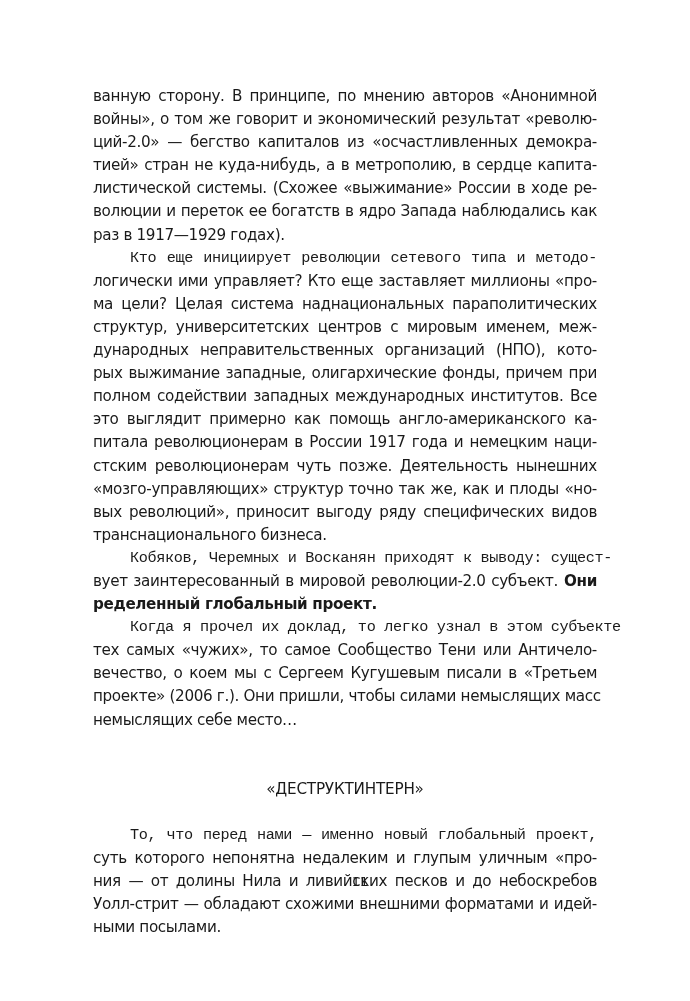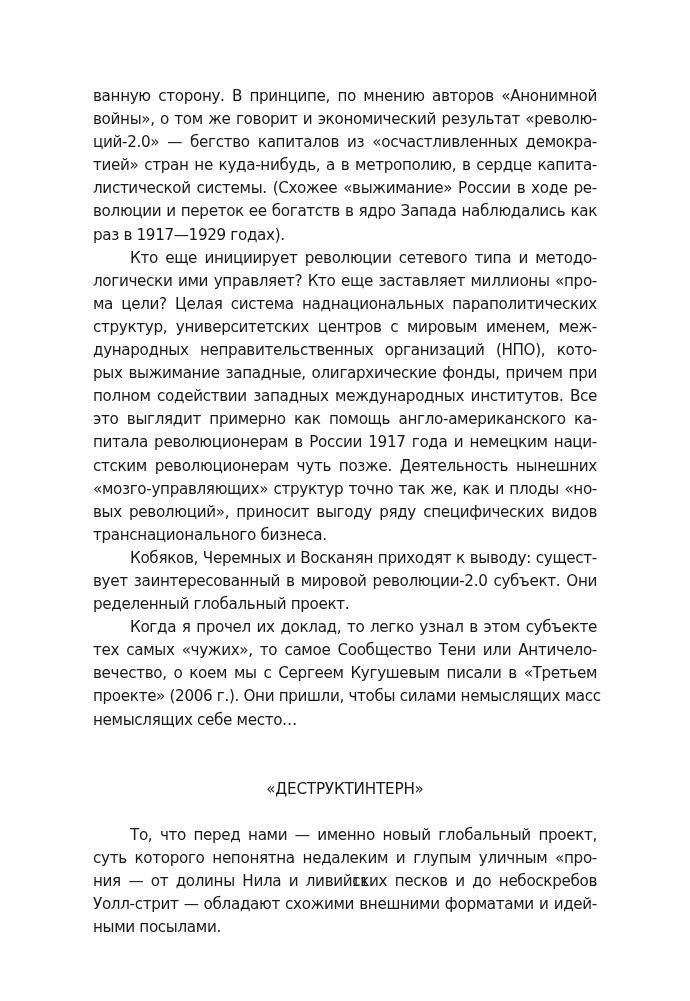--- a/index.html
+++ b/index.html
@@ -11,22 +11,22 @@
     position: absolute; left: 93px; top: 85px; width: 504px;
     font-family: "DejaVu Sans", sans-serif;
     font-size: 15.2px; line-height: 23.1px; color: #1a1a1a;
     letter-spacing: -0.35px;
   }
   .line {
     display: block; white-space: nowrap; text-align: justify;
     text-align-last: justify; height: 23.1px;
   }
   .line.last { text-align-last: left; }
-  .line.indent { padding-left: 37px; }
-  .b { font-weight: normal; }
+  .line.indent { padding-left: 37px; font-family: Liberation Mono, monospace; }
+  .b { font-weight: bold; }
   .heading {
     text-align: center; margin-top: 46px; margin-bottom: 23px;
     letter-spacing: -0.2px;
   }
   .pagenum {
     position: absolute; top: 874px; left: 0; width: 690px; text-align: center;
     font-family: "DejaVu Sans", sans-serif; font-size: 13px; color: #1a1a1a; padding-left: 15px;
   }
 </style>
 </head>

